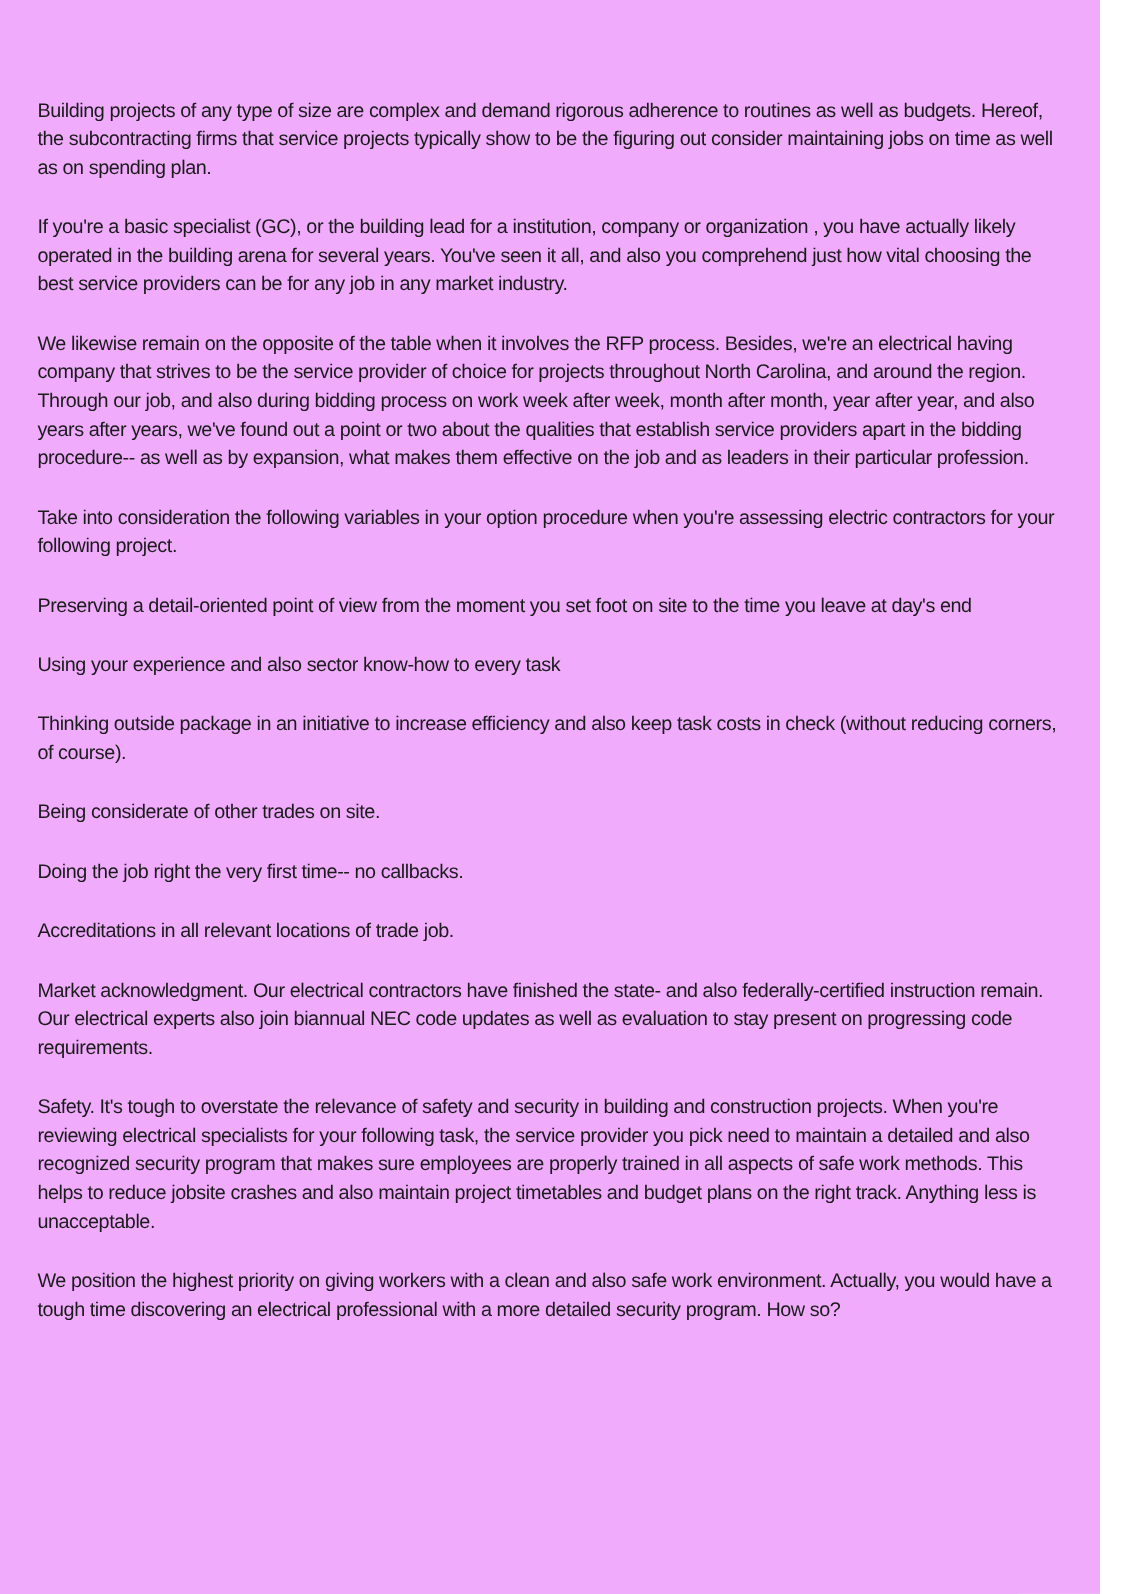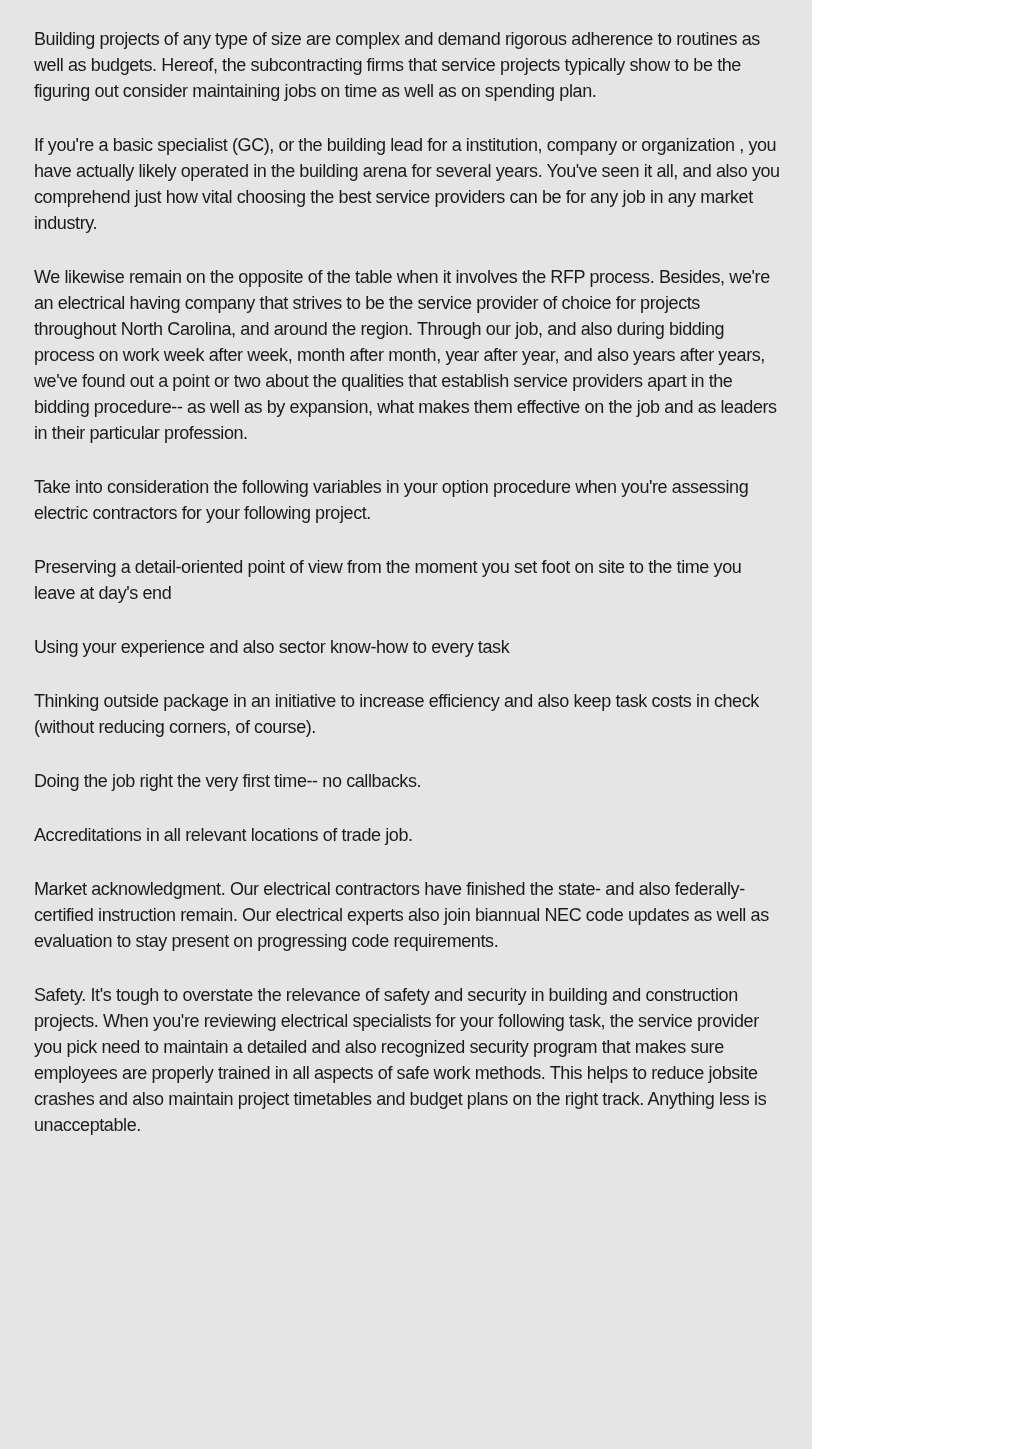--- a/index.html
+++ b/index.html
@@ -8,24 +8,24 @@
     background: #ffffff;
   }
   body {
     width: 1024px;
     height: 1449px;
     overflow: hidden;
     font-family: "Liberation Sans", "DejaVu Sans", sans-serif;
   }
   .page {
     box-sizing: border-box;
-    width: 812px;
+    width: 1000px;
     height: 1449px;
-    padding: 26px 32px 0 34px;
-    background: #e5e5e5;
+    padding: 87px 32px 0 34px;
+    background: #f0abfc;
   }
   .article p {
     margin: 0 0 28px 0;
     font-size: 18px;
     line-height: 26px;
     letter-spacing: -0.4px;
     color: #1b1b1b;
     text-align: left;
   }
 </style>
@@ -34,18 +34,20 @@
 
 <main class="page">
   <article class="article">
     <p>Building projects of any type of size are complex and demand rigorous adherence to routines as well as budgets. Hereof, the subcontracting firms that service projects typically show to be the figuring out consider maintaining jobs on time as well as on spending plan.</p>
     <p>If you're a basic specialist (GC), or the building lead for a institution, company or organization , you have actually likely operated in the building arena for several years. You've seen it all, and also you comprehend just how vital choosing the best service providers can be for any job in any market industry.</p>
     <p>We likewise remain on the opposite of the table when it involves the RFP process. Besides, we're an electrical having company that strives to be the service provider of choice for projects throughout North Carolina, and around the region. Through our job, and also during bidding process on work week after week, month after month, year after year, and also years after years, we've found out a point or two about the qualities that establish service providers apart in the bidding procedure-- as well as by expansion, what makes them effective on the job and as leaders in their particular profession.</p>
     <p>Take into consideration the following variables in your option procedure when you're assessing electric contractors for your following project.</p>
     <p>Preserving a detail-oriented point of view from the moment you set foot on site to the time you leave at day's end</p>
     <p>Using your experience and also sector know-how to every task</p>
     <p>Thinking outside package in an initiative to increase efficiency and also keep task costs in check (without reducing corners, of course).</p>
+    <p>Being considerate of other trades on site.</p>
     <p>Doing the job right the very first time-- no callbacks.</p>
     <p>Accreditations in all relevant locations of trade job.</p>
     <p>Market acknowledgment. Our electrical contractors have finished the state- and also federally-certified instruction remain. Our electrical experts also join biannual NEC code updates as well as evaluation to stay present on progressing code requirements.</p>
     <p>Safety. It's tough to overstate the relevance of safety and security in building and construction projects. When you're reviewing electrical specialists for your following task, the service provider you pick need to maintain a detailed and also recognized security program that makes sure employees are properly trained in all aspects of safe work methods. This helps to reduce jobsite crashes and also maintain project timetables and budget plans on the right track. Anything less is unacceptable.</p>
+    <p>We position the highest priority on giving workers with a clean and also safe work environment. Actually, you would have a tough time discovering an electrical professional with a more detailed security program. How so?</p>
   </article>
 </main>
 
 </body></html>

